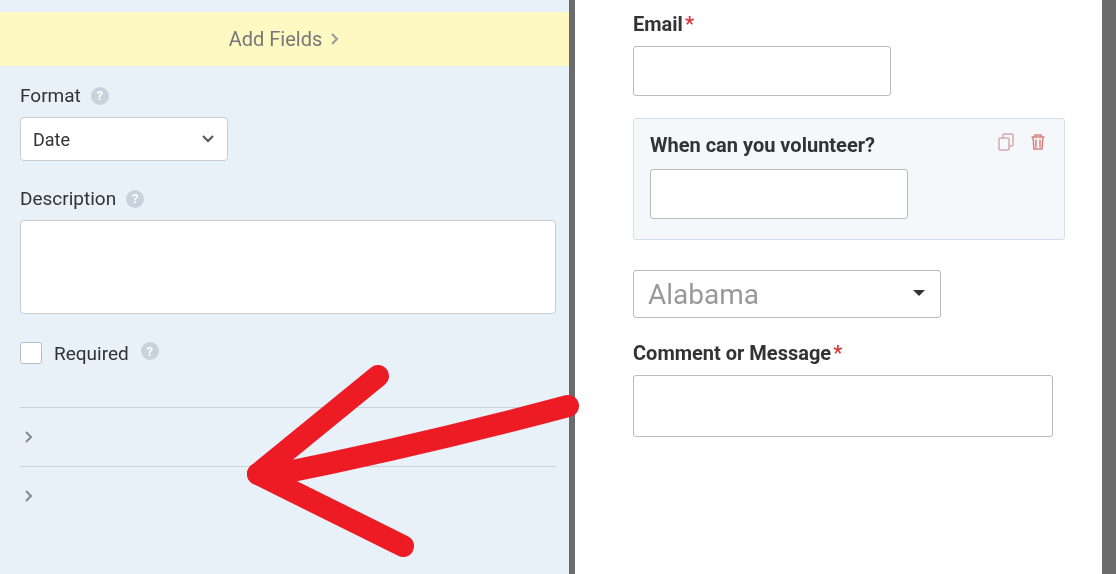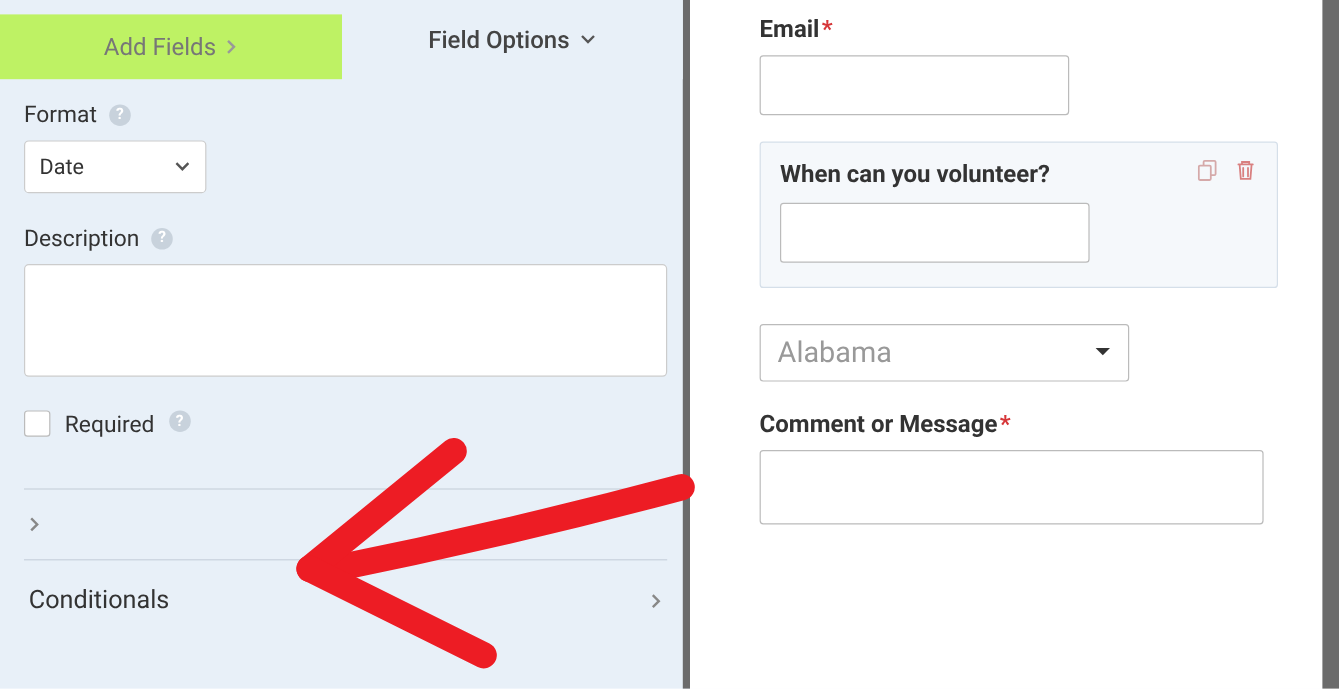--- a/index.html
+++ b/index.html
@@ -31,21 +31,21 @@
       flex: 1;
       display: flex;
       align-items: center;
       justify-content: center;
       font-size: 20px;
       color: #777;
       cursor: pointer;
       gap: 8px;
     }
     .tab.add-fields {
-      background: #bef264;
+      background: #fef9c3;
       margin-top: 12px;
     }
     .tab.field-options {
       background: #e8f0f8;
       color: #444;
       font-weight: 500;
     }
     .tab-chevron {
       display: inline-flex;
     }
@@ -66,21 +66,21 @@
       border-radius: 50%;
       background: #c8d2dc;
       color: #fff;
       font-size: 13px;
       font-weight: 700;
       display: inline-flex;
       align-items: center;
       justify-content: center;
     }
     .select-box {
-      width: 152px;
+      width: 208px;
       height: 44px;
       background: #fff;
       border: 1px solid #ccc;
       border-radius: 4px;
       display: flex;
       align-items: center;
       justify-content: space-between;
       padding: 0 12px;
       font-size: 18px;
       color: #333;
@@ -186,21 +186,21 @@
     .dropdown-box {
       width: 308px;
       height: 48px;
       border: 1px solid #bbb;
       border-radius: 3px;
       background: #fff;
       display: flex;
       align-items: center;
       justify-content: space-between;
       padding: 0 14px;
-      font-size: 24px;
+      font-size: 28px;
       color: #999;
     }
     .comment-input {
       width: 420px;
       height: 62px;
       border: 1px solid #bbb;
       border-radius: 3px;
       background: #fff;
     }
     
@@ -221,28 +221,20 @@
   <div class="left-panel">
     <div class="tabs">
       <div class="tab add-fields">
         <span>Add Fields</span>
         <span class="tab-chevron">
           <svg width="10" height="14" viewBox="0 0 10 14">
               <path d="M2 2l5 5-5 5" stroke="#999" stroke-width="2" fill="none"></path>
             </svg>
         </span>
       </div>
-      <div class="tab field-options">
-        <span>Field Options</span>
-        <span class="tab-chevron">
-          <svg width="14" height="10" viewBox="0 0 14 10">
-              <path d="M2 2l5 5 5-5" stroke="#555" stroke-width="2" fill="none"></path>
-            </svg>
-        </span>
-      </div>
     </div>
 
     <div class="panel-body">
       <div class="label-row">
         <span>Format</span>
         <span class="help-icon">?</span>
       </div>
       <div class="select-box">
         <span>Date</span>
         <span>
@@ -265,21 +257,20 @@
       </div>
 
       <div class="accordion-item">
         <span>
           <svg width="10" height="14" viewBox="0 0 10 14">
               <path d="M2 2l5 5-5 5" stroke="#888" stroke-width="2" fill="none"></path>
             </svg>
         </span>
       </div>
       <div class="accordion-item">
-        <span>Conditionals</span>
         <span>
           <svg width="10" height="14" viewBox="0 0 10 14">
               <path d="M2 2l5 5-5 5" stroke="#888" stroke-width="2" fill="none"></path>
             </svg>
         </span>
       </div>
     </div>
   </div>
 
   <div class="right-panel">

